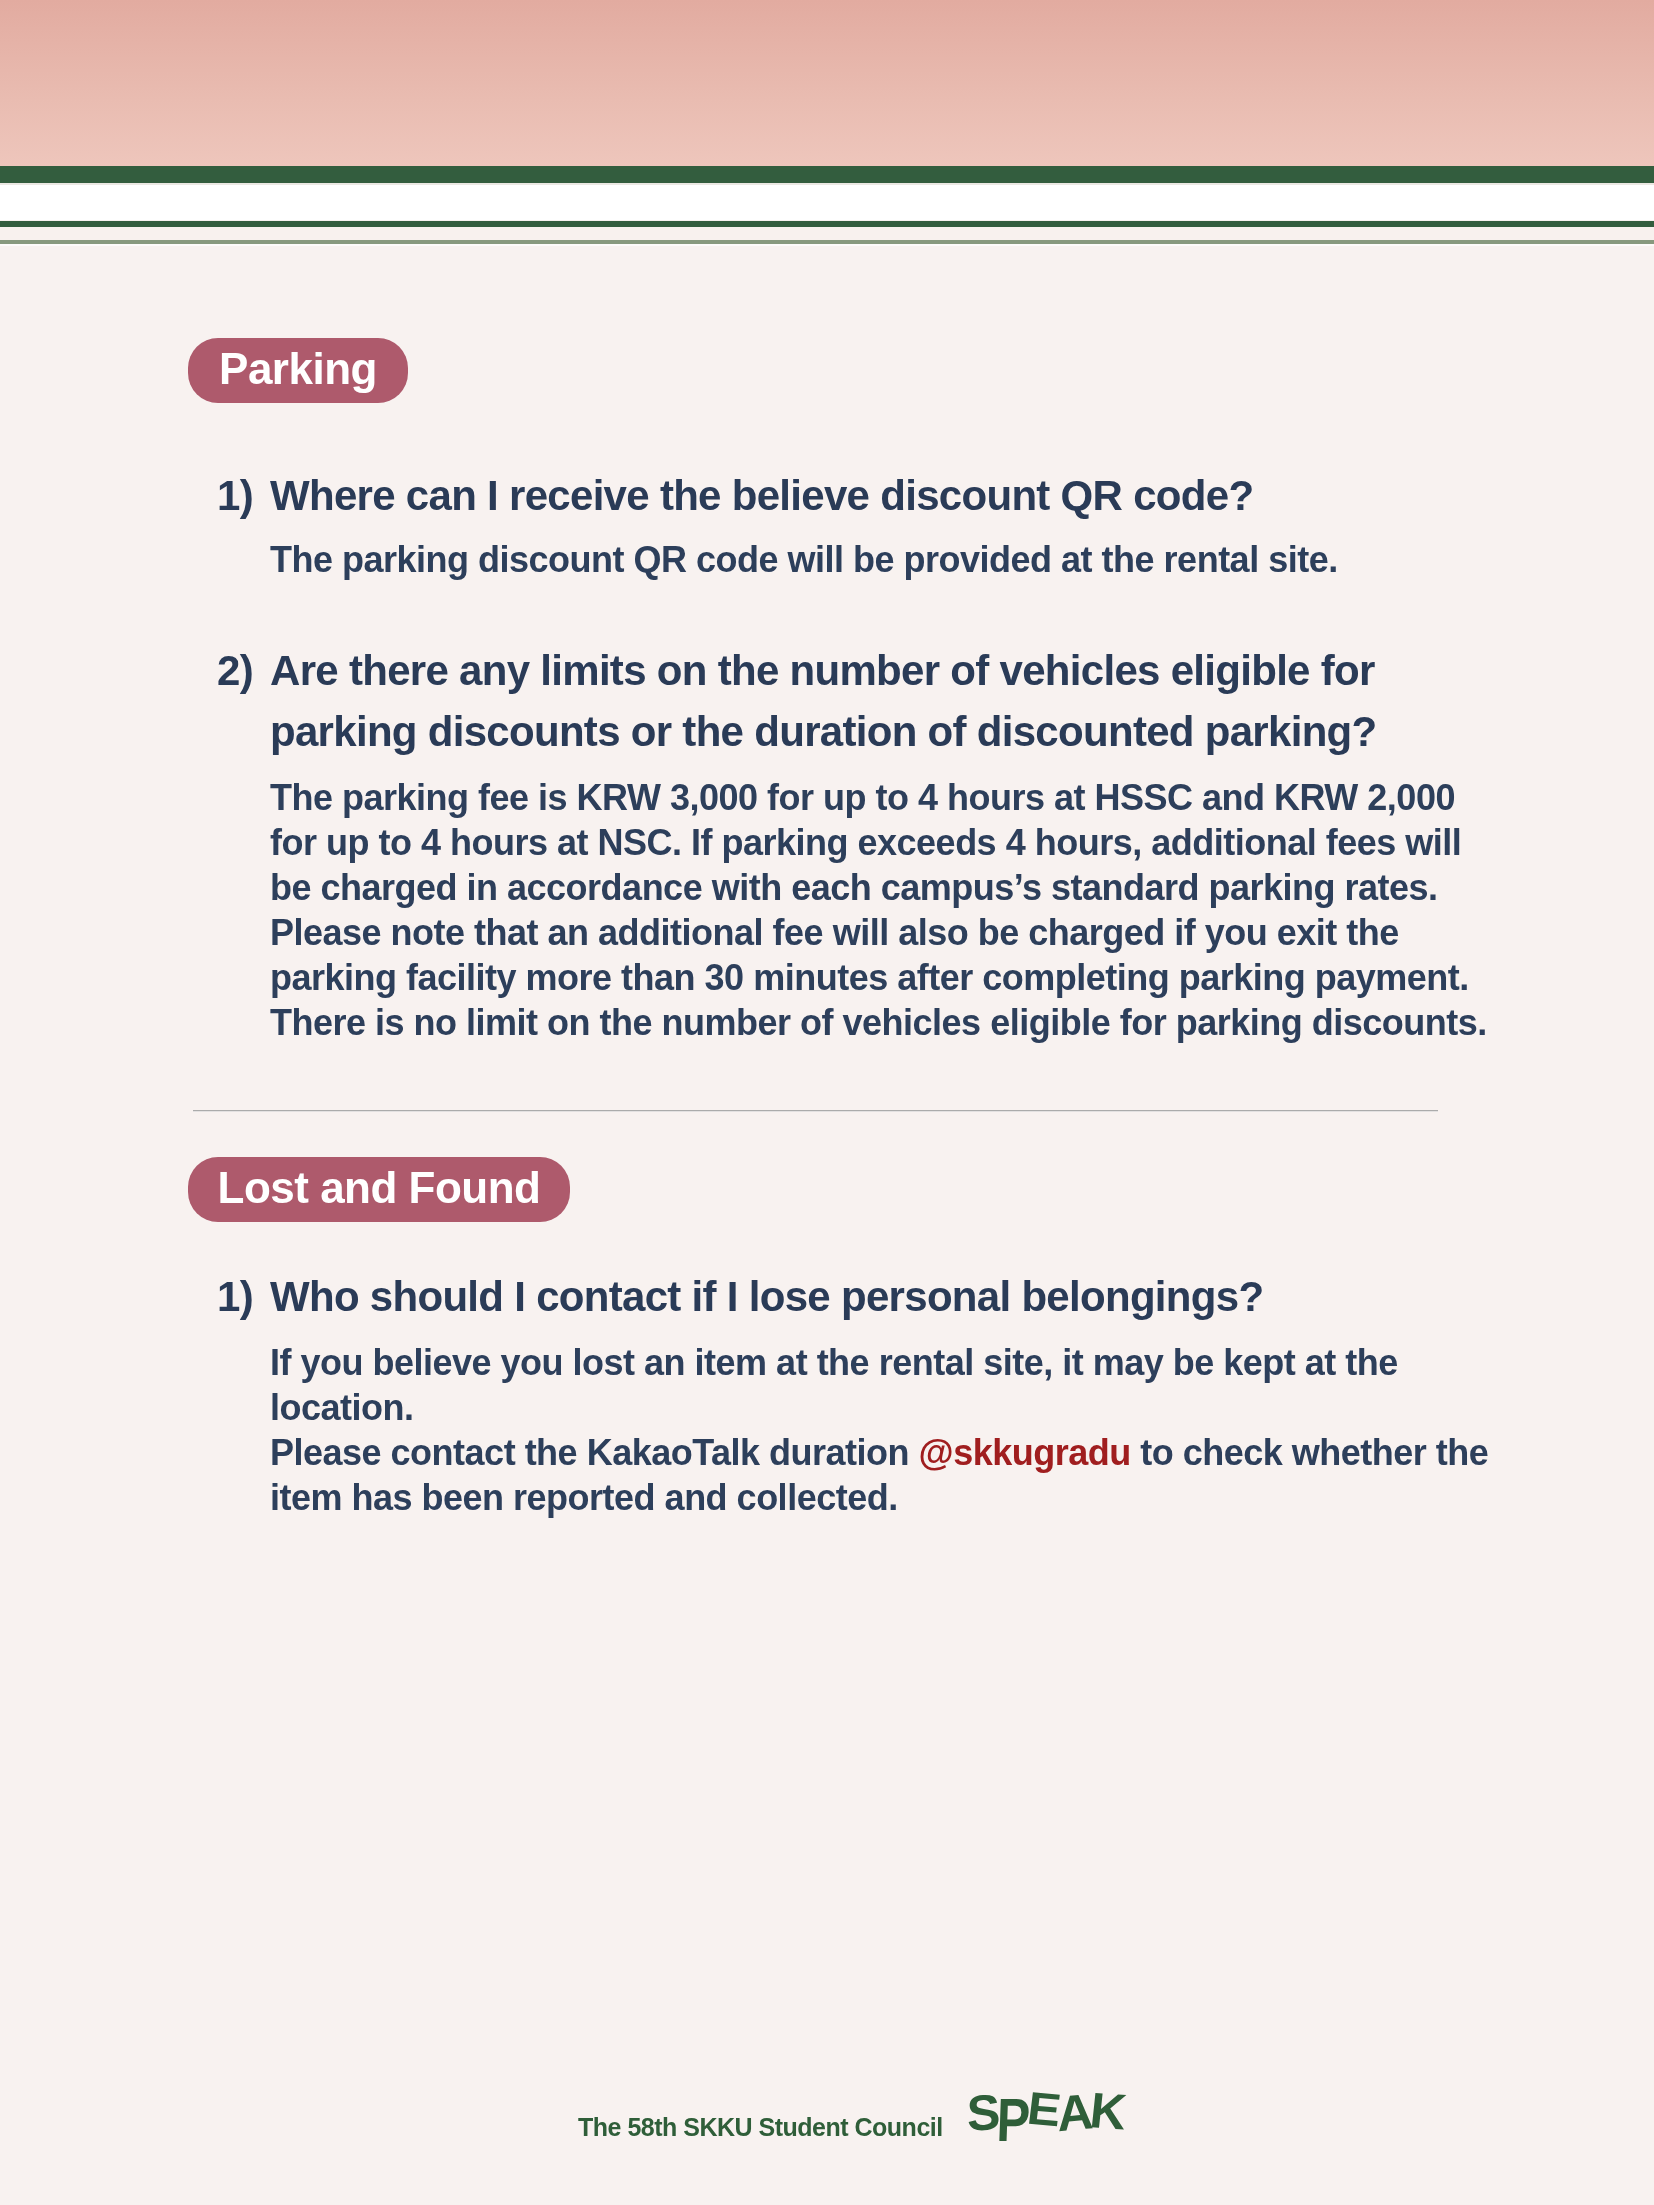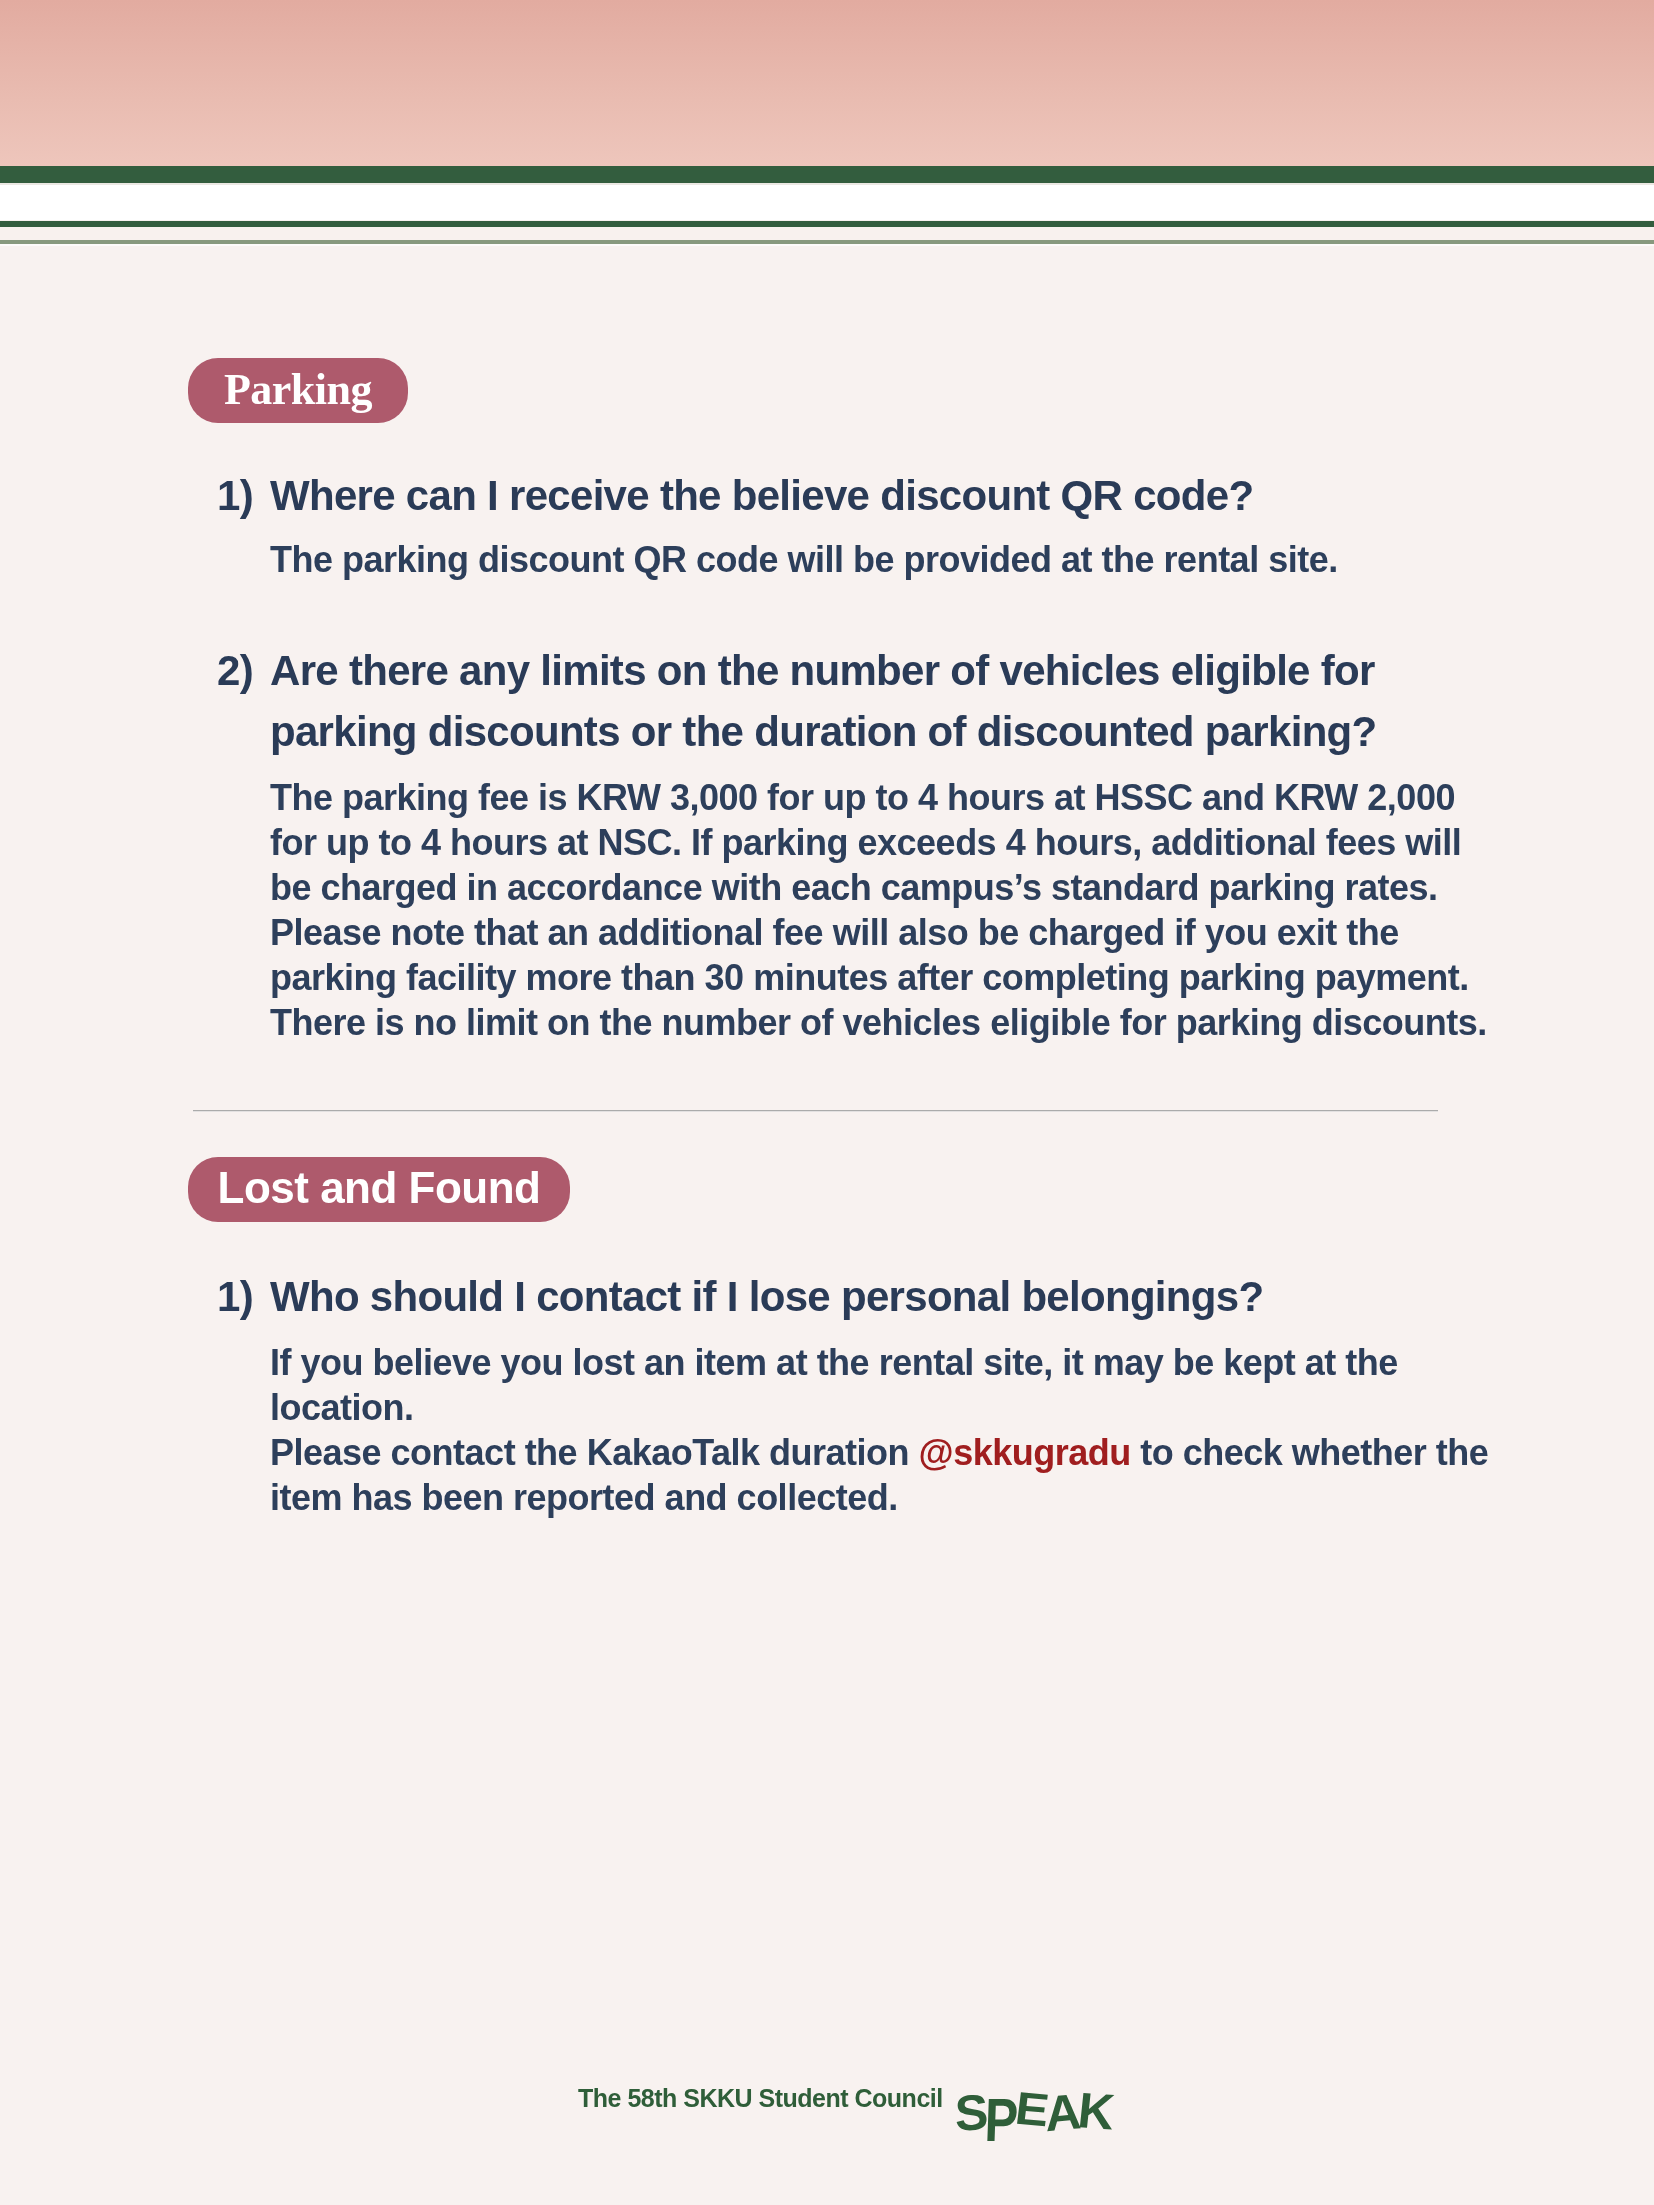--- a/index.html
+++ b/index.html
@@ -34,21 +34,21 @@
   .line-white      { position:absolute; left:0; top:244px; width:1654px; height:1.9px;  background:#fdfbfa; }
 
   
   .badge {
     position:absolute; height:65px; border-radius:30px;
     background:#ae5a6c; color:#ffffff;
     display:flex; align-items:center; justify-content:center;
     font-size:44px; font-weight:700; letter-spacing:-0.5px;
     padding-bottom:2.8px;
   }
-  .badge-parking { left:188px; top:358px;  width:220px;font-family:Liberation Serif, serif; }
+  .badge-parking { left:188px; top:338px;  width:220px; }
   .badge-lost    { left:188px; top:1157px; width:382px; }
 
   
   .question {
     position:absolute; left:217px; width:1269px;
     color:#2a3b57; font-size:42px; font-weight:700;
     line-height:61px; letter-spacing:-0.7px;
   }
   .q-line { white-space:nowrap; }
   .q-line .marker { display:inline-block; width:53px; }
@@ -71,21 +71,21 @@
     position:absolute; left:193px; top:1110px; width:1245px; height:1.9px;
     background:#ababab; border-bottom:1.4px solid #e3e1e1;
   }
 
   .q1-lost { top:1266px; }
   .a1-lost { top:1340px; }
 
   
   .footer {
     position:absolute; left:578px; top:2084px;
-    display:flex; align-items:flex-start; gap:12px;
+    display:flex; align-items:flex-end; gap:24px;
     color:#2f5e39;
   }
   .footer-text {
     font-size:25px; font-weight:700; letter-spacing:-0.5px; white-space:nowrap;
   }
   .speak-logo {
     font-size:50px; font-weight:700; letter-spacing:-3.3px;
     white-space:nowrap; transform:skewX(-2deg); display:inline-block;
   }
   .speak-logo .ltr { display:inline-block; }

